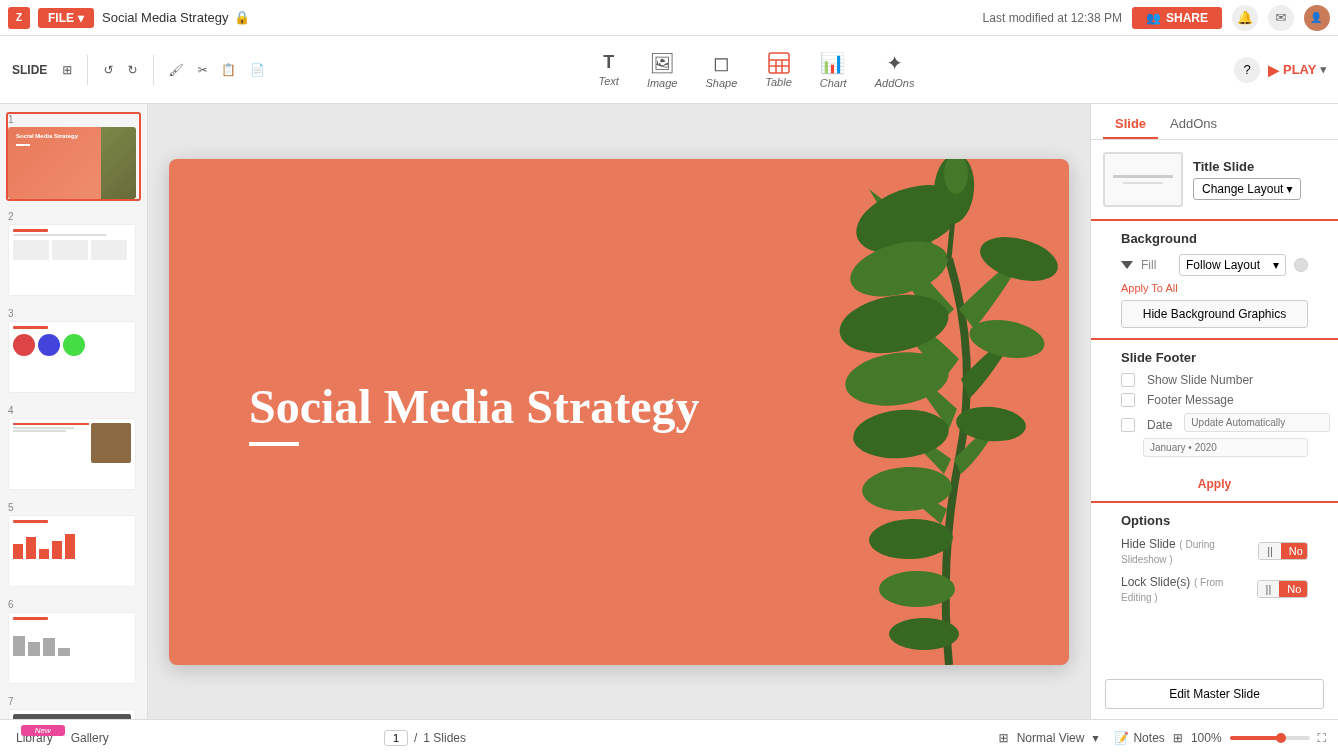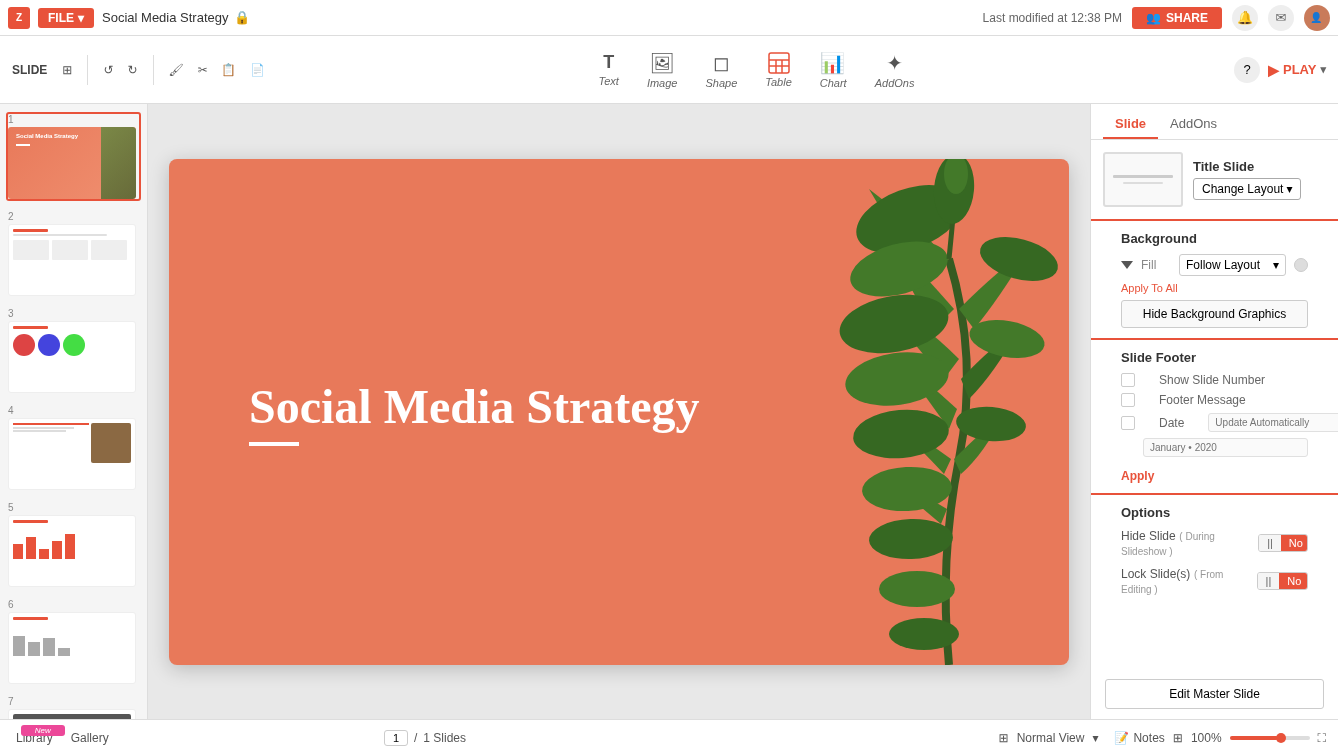--- a/index.html
+++ b/index.html
@@ -74,25 +74,25 @@
     .panel-section { border-top: 2px solid #e8523a; padding: 10px 30px; }
     .section-title { font-size: 13px; font-weight: 700; color: #333; margin-bottom: 8px; }
     .fill-row { display: flex; align-items: center; gap: 8px; margin-bottom: 6px; }
     .fill-label { font-size: 12px; color: #888; width: 30px; }
     .fill-triangle { width: 0; height: 0; border-left: 6px solid transparent; border-right: 6px solid transparent; border-top: 8px solid #555; cursor: pointer; }
     .fill-select { border: 1px solid #ccc; border-radius: 3px; padding: 3px 6px; font-size: 12px; flex: 1; background: #fff; cursor: pointer; display: flex; align-items: center; justify-content: space-between; }
     .color-dot { width: 14px; height: 14px; border-radius: 50%; border: 1px solid #ccc; cursor: pointer; }
     .apply-to-all { font-size: 11px; color: #e8523a; cursor: pointer; margin-bottom: 6px; }
     .hide-bg-btn { width: 100%; border: 1px solid #ccc; background: #f9f9f9; border-radius: 3px; padding: 6px; font-size: 12px; cursor: pointer; text-align: center; }
 
-    .checkbox-row { display: flex; align-items: center; gap: 24px; margin-bottom: 6px; }
+    .checkbox-row { display: flex; align-items: flex-end; gap: 12px; margin-bottom: 6px; }
     .cb { width: 14px; height: 14px; border: 1px solid #ccc; border-radius: 2px; background: #fff; flex-shrink: 0; }
     .cb-label { font-size: 12px; color: #666; }
     .input-placeholder { flex: 1; border: 1px solid #e0e0e0; border-radius: 3px; padding: 3px 6px; font-size: 11px; color: #bbb; background: #fafafa; }
-    .apply-row { text-align: left; font-size: 11px; color: #e8523a; cursor: pointer; margin-top: 12px; }
+    .apply-row { text-align: center; font-size: 11px; color: #e8523a; cursor: pointer; margin-top: 20px; }
 
     
     .options-row { display: flex; align-items: center; justify-content: flex-end; margin-bottom: 8px; }
     .opt-label { font-size: 12px; color: #555; }
     .opt-sub { font-size: 10px; color: #999; }
     .toggle-group { display: flex; border: 1px solid #ccc; border-radius: 3px; overflow: hidden; }
     .toggle-opt { padding: 2px 8px; font-size: 11px; cursor: pointer; background: #f5f5f5; color: #666; }
     .toggle-opt.active { background: #e8523a; color: #fff; }
 
     

